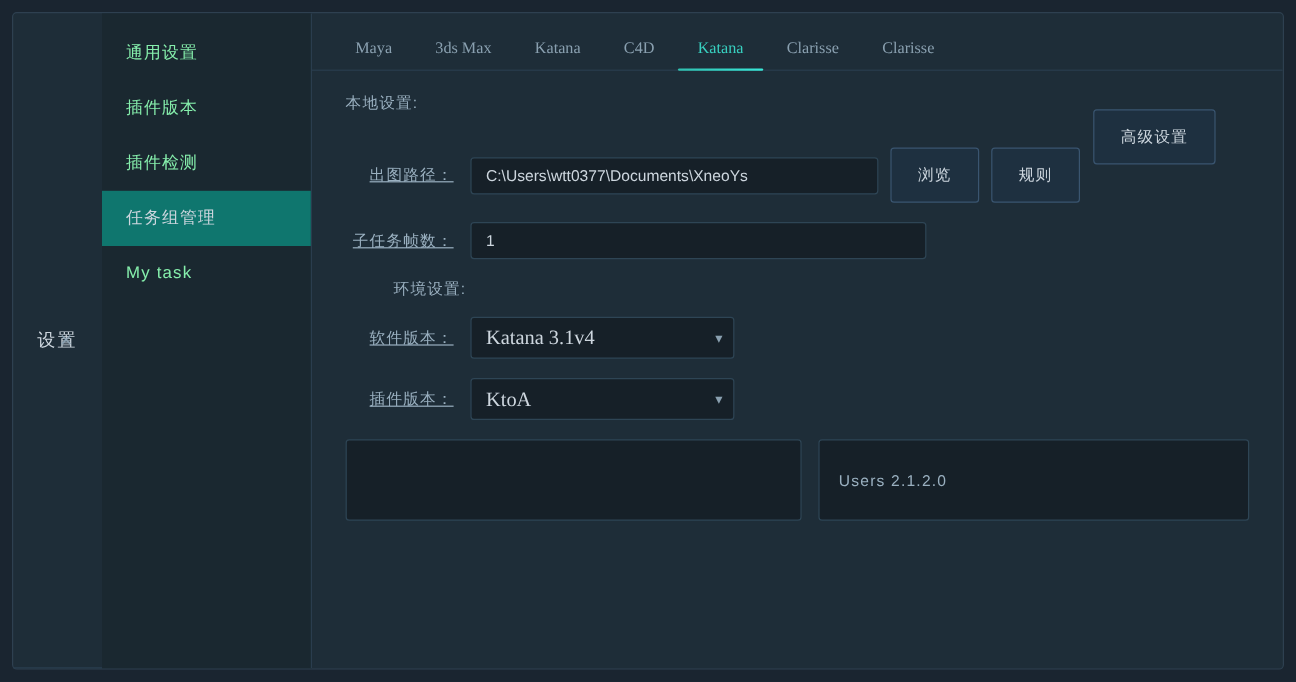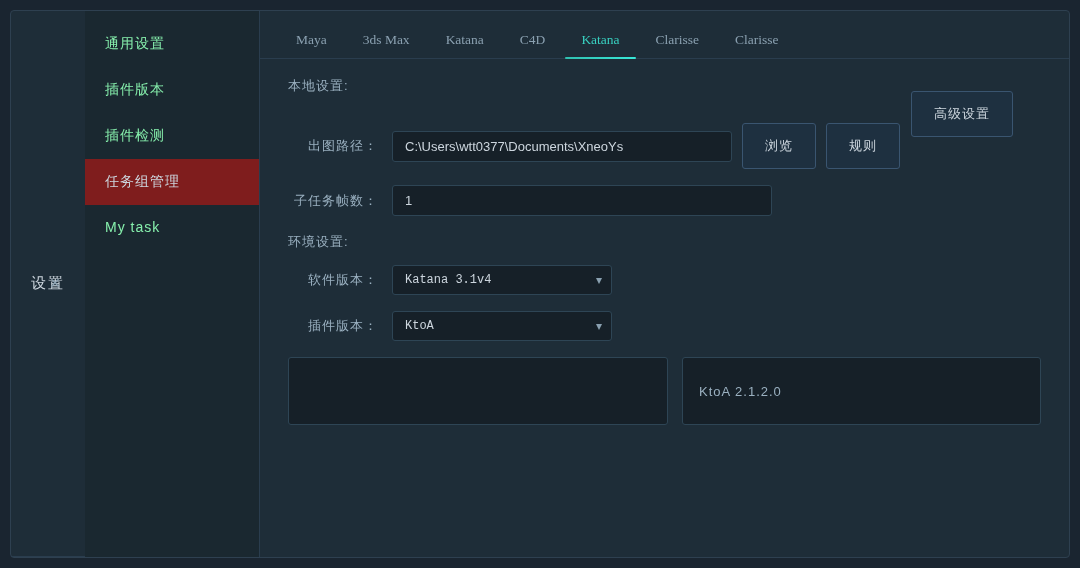--- a/index.html
+++ b/index.html
@@ -67,21 +67,21 @@
       flex-shrink: 0;
     }
     .sidebar-item {
       padding: 14px 20px;
       font-size: 14px;
       color: #86efac;
       cursor: pointer;
       letter-spacing: 1px;
     }
     .sidebar-item.active {
-      background: #7f1d1d;
+      background: #0f766e;
       color: #cdd6de;
     }
     .main-content {
       flex: 1;
       display: flex;
       flex-direction: column;
       overflow: hidden;
       padding: 0;
     }
     .tabs-bar {
@@ -131,20 +131,21 @@
       align-items: center;
       margin-bottom: 16px;
     }
     .field-label {
       font-size: 13px;
       color: #9ab0c0;
       min-width: 90px;
       text-align: right;
       margin-right: 14px;
       letter-spacing: 1px;
+      text-decoration: underline;
     }
     .text-input {
       background: #162028;
       border: 1px solid #2e4555;
       border-radius: 3px;
       color: #cdd6de;
       font-size: 13px;
       padding: 7px 12px;
       outline: none;
       font-family: inherit;
@@ -168,35 +169,36 @@
       margin-left: 10px;
     }
     .btn-advanced {
       position: absolute;
       right: 28px;
       top: 14px;
     }
     .section-header-row {
       position: relative;
       margin-bottom: 14px;
+      margin-left: 40px;
     }
     .select-wrapper {
       position: relative;
       display: inline-block;
     }
     .select-box {
       background: #162028;
       border: 1px solid #2e4555;
       border-radius: 3px;
       color: #cdd6de;
-      font-size: 12px;
+      font-size: 17px;
       padding: 7px 36px 7px 12px;
       cursor: pointer;
       min-width: 220px;
-      font-family: Liberation Mono, monospace;
+      font-family: Liberation Serif, serif;
       appearance: none;
       outline: none;
     }
     .select-arrow {
       position: absolute;
       right: 10px;
       top: 50%;
       transform: translateY(-50%);
       color: #8aa0b0;
       pointer-events: none;
@@ -328,20 +330,20 @@
               <option>KtoA</option>
             </select>
             <span class="select-arrow">▾</span>
           </div>
         </div>
 
 
         <div class="bottom-panels">
           <div class="bottom-panel-left"></div>
           <div class="bottom-panel-right">
-            <span class="panel-right-text">KtoA 2.1.2.0</span>
+            <span class="panel-right-text">Users 2.1.2.0</span>
           </div>
         </div>
 
       </div>
     </div>
   </div>
 </div>
 
 </body></html>

